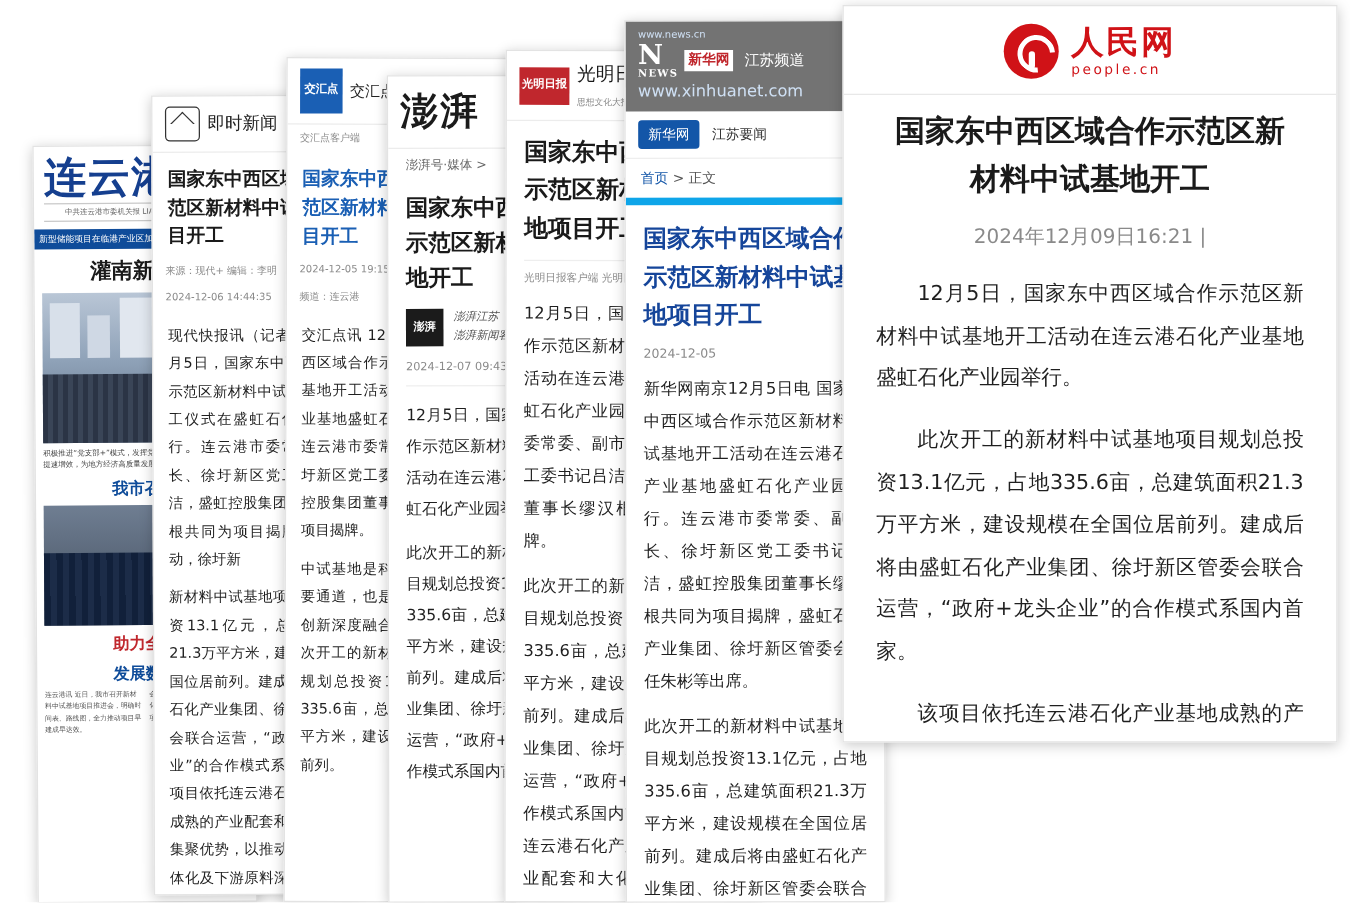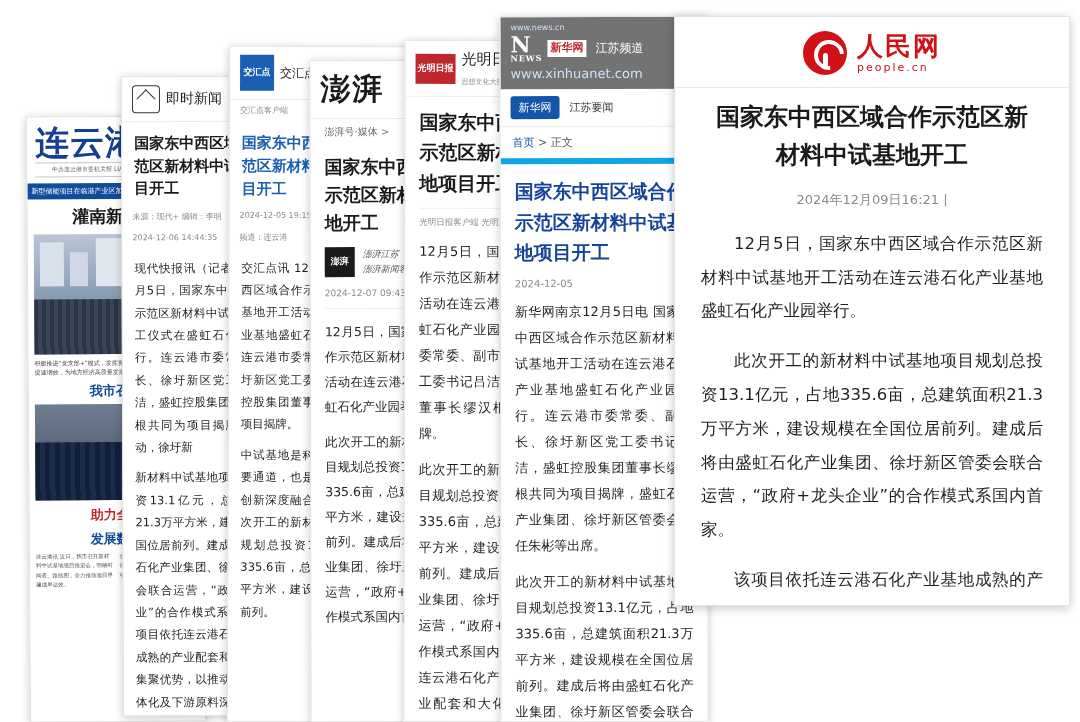--- a/index.html
+++ b/index.html
@@ -98,30 +98,30 @@
   .xh-nav{display:flex;align-items:center;gap:10px;padding:7px 10px;border-bottom:1px solid #eee;}
   .xh-pill{background:#1356a8;color:#fff;font-size:11px;padding:4px 8px;border-radius:3px;}
   .xh-navtxt{font-size:11px;color:#333;}
   .xh-crumb{font-size:11px;color:#555;padding:8px 12px;border-bottom:6px solid #0ea5e9;}
   .xh-crumb b{color:#1356a8;font-weight:normal;}
   #c6 .h{font-size:19px;line-height:1.6;margin:12px 14px 10px;color:#15459a;}
   #c6 .date{font-size:10px;color:#8a8a8a;margin:8px 14px;}
   #c6 .p{font-size:13px;line-height:2;margin:10px 14px;text-align:justify;}
 
   
-  #c7{left:674px;top:16px;width:396px;height:590px;}
+  #c7{left:674px;top:4px;width:396px;height:590px;}
   .rm-head{display:flex;align-items:center;justify-content:center;gap:10px;padding:14px 0 12px;border-bottom:1px solid #e8e8e8;}
   .rm-mark{width:44px;height:44px;border-radius:50%;background:#d01217;position:relative;}
   .rm-mark:after{content:"";position:absolute;left:11px;top:9px;width:22px;height:22px;border:4px solid #fff;border-radius:50%;border-right-color:transparent;transform:rotate(40deg);}
   .rm-mark:before{content:"";position:absolute;left:20px;top:22px;width:5px;height:14px;background:#fff;border-radius:3px;}
   .rm-name{font-family:"DejaVu Serif","Liberation Serif",serif;font-size:26px;font-weight:bold;color:#d01217;line-height:1;letter-spacing:2px;}
   .rm-name small{display:block;font-family:"DejaVu Sans","Liberation Sans",sans-serif;font-size:11px;color:#d01217;letter-spacing:2px;font-weight:normal;margin-top:3px;}
   .rm-crumb{font-size:13px;color:#555;padding:14px 24px 10px;}
   #c7 .h{font-size:24px;line-height:1.6;margin:10px 40px 16px;text-align:center;}
-  #c7 .date{font-size:13px;color:#8a8a8a;text-align:center;margin:4px 0 18px;}
+  #c7 .date{font-size:16px;color:#8a8a8a;text-align:center;margin:4px 0 18px;}
   #c7 .p{font-size:16.5px;line-height:2.05;margin:16px 26px;text-align:justify;text-indent:2em;}
 </style>
 </head>
 <body>
 
 <div class="stage">
 
   <div class="card" id="c1">
     <div class="inner">
       <div class="np-head">

